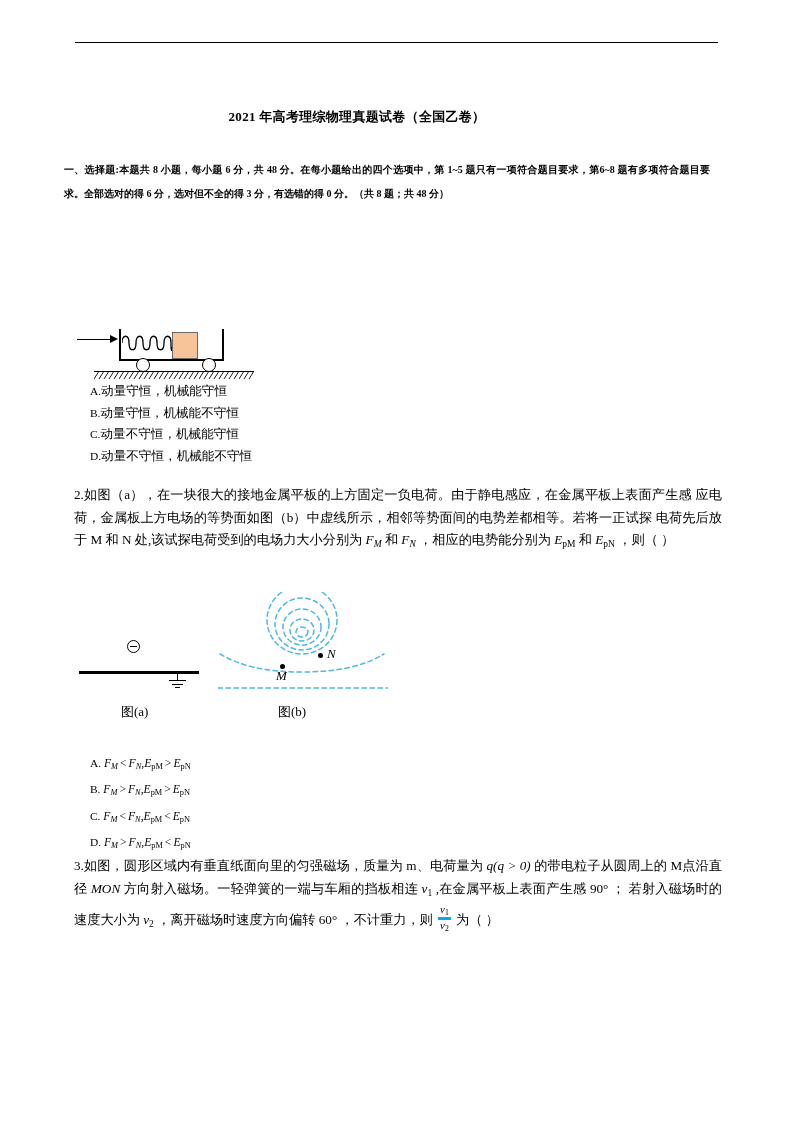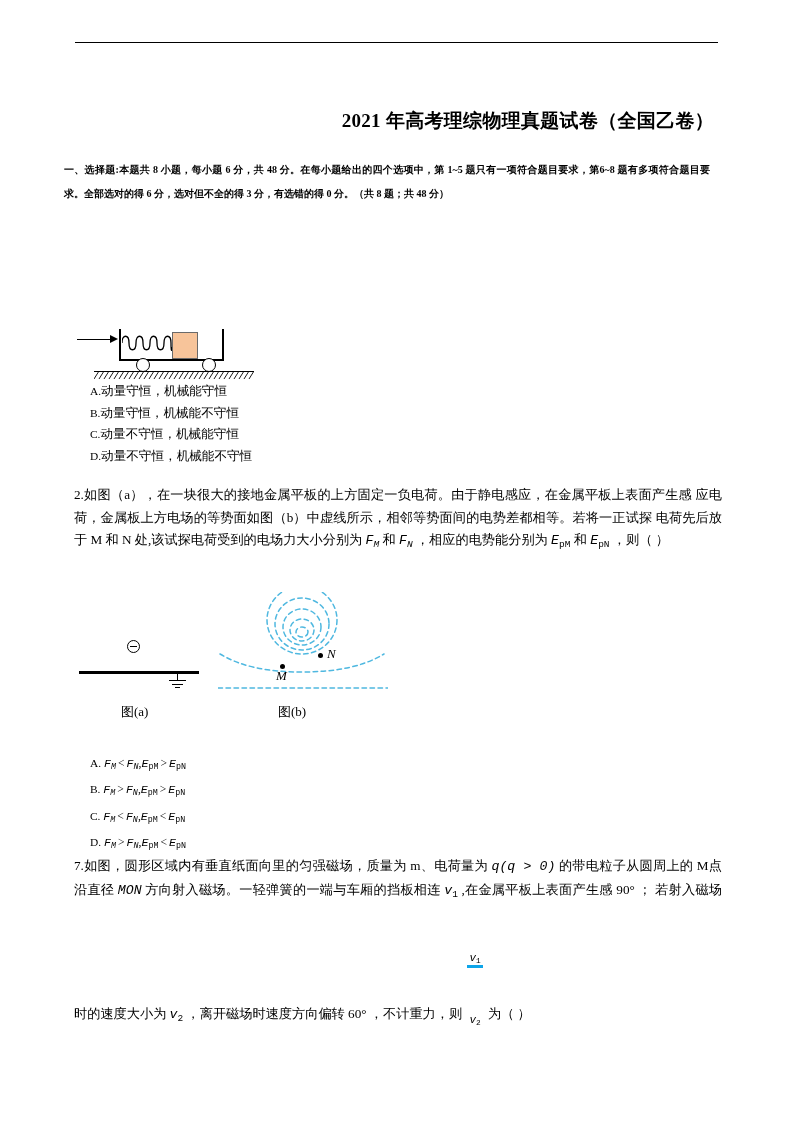--- a/index.html
+++ b/index.html
@@ -27,22 +27,22 @@
     top: 42px;
     width: 643px;
     height: 0;
     border-top: 1.6px solid #000;
   }
   .doc-title {
     position: absolute;
     left: 0;
     top: 108px;
     width: 714px;
-    text-align: right;
-    font-size: 19px;
+    text-align: center;
+    font-size: 13px;
     font-weight: bold;
     letter-spacing: 0.3px;
     font-family: "Liberation Serif", "DejaVu Serif", serif;
   }
   .section-head {
     position: absolute;
     left: 64px;
     top: 158px;
     width: 646px;
     font-size: 10px;
@@ -69,21 +69,21 @@
     left: 90px;
     font-size: 12.6px;
     line-height: 21.5px;
   }
   .opt-list.q1opts { top: 381px; }
   .opt-list.q2opts { top: 752px; font-size: 11.6px; line-height: 22px; }
   .opt-row { white-space: nowrap; }
   .opt-lbl { font-size: 11.4px; }
 
   
-  .mi { font-family: Liberation Mono, monospace; font-style: italic; margin-top: 47px; }
+  .mi { font-family: Liberation Serif, serif; font-style: italic; }
   .mn { font-family: "Liberation Serif", "DejaVu Serif", serif; font-style: normal; }
   .msub { font-size: 0.72em; vertical-align: -0.28em; font-style: italic; }
   .msub-up { font-size: 0.72em; vertical-align: -0.28em; font-style: normal; }
   .op { font-style: normal; padding: 0 2px; }
   .frac {
     display: inline-block;
     vertical-align: -0.45em;
     text-align: center;
     font-size: 0.82em;
     line-height: 1.05;
@@ -359,18 +359,18 @@
       <span class="opt-lbl">C.</span>
       <span class="mi">F<span class="msub">M</span></span><span class="op">&lt;</span><span class="mi">F<span class="msub">N</span></span><span class="mn">,</span><span class="mi">E<span class="msub-up">pM</span></span><span class="op">&lt;</span><span class="mi">E<span class="msub-up">pN</span></span>
     </div>
     <div class="opt-row">
       <span class="opt-lbl">D.</span>
       <span class="mi">F<span class="msub">M</span></span><span class="op">&gt;</span><span class="mi">F<span class="msub">N</span></span><span class="mn">,</span><span class="mi">E<span class="msub-up">pM</span></span><span class="op">&lt;</span><span class="mi">E<span class="msub-up">pN</span></span>
     </div>
   </div>
 
   <div class="q-body q3">
-    <span>7.如图，圆形区域内有垂直纸面向里的匀强磁场，质量为 m、电荷量为 </span><span class="mi">q(q &gt; 0)</span><span> 的带电粒子从圆周上的</span>
+    <span>3.如图，圆形区域内有垂直纸面向里的匀强磁场，质量为 m、电荷量为 </span><span class="mi">q(q &gt; 0)</span><span> 的带电粒子从圆周上的</span>
     <span>M点沿直径 </span><span class="mi">MON</span><span> 方向射入磁场。一轻弹簧的一端与车厢的挡板相连 </span><span class="mi"><span>v</span><span class="msub-up">1</span></span><span> ,在金属平板上表面产生感 </span><span class="mn">90°</span><span> ；</span>
     <span>若射入磁场时的速度大小为 </span><span class="mi"><span>v</span><span class="msub-up">2</span></span><span> ，离开磁场时速度方向偏转 </span><span class="mn">60°</span><span> ，不计重力，则 </span><span class="frac"><span class="num mi"><span>v</span><span class="msub-up">1</span></span><span class="den mi"><span>v</span><span class="msub-up">2</span></span></span><span> 为（   ）</span>
   </div>
 
 </div>
 
 </body></html>

